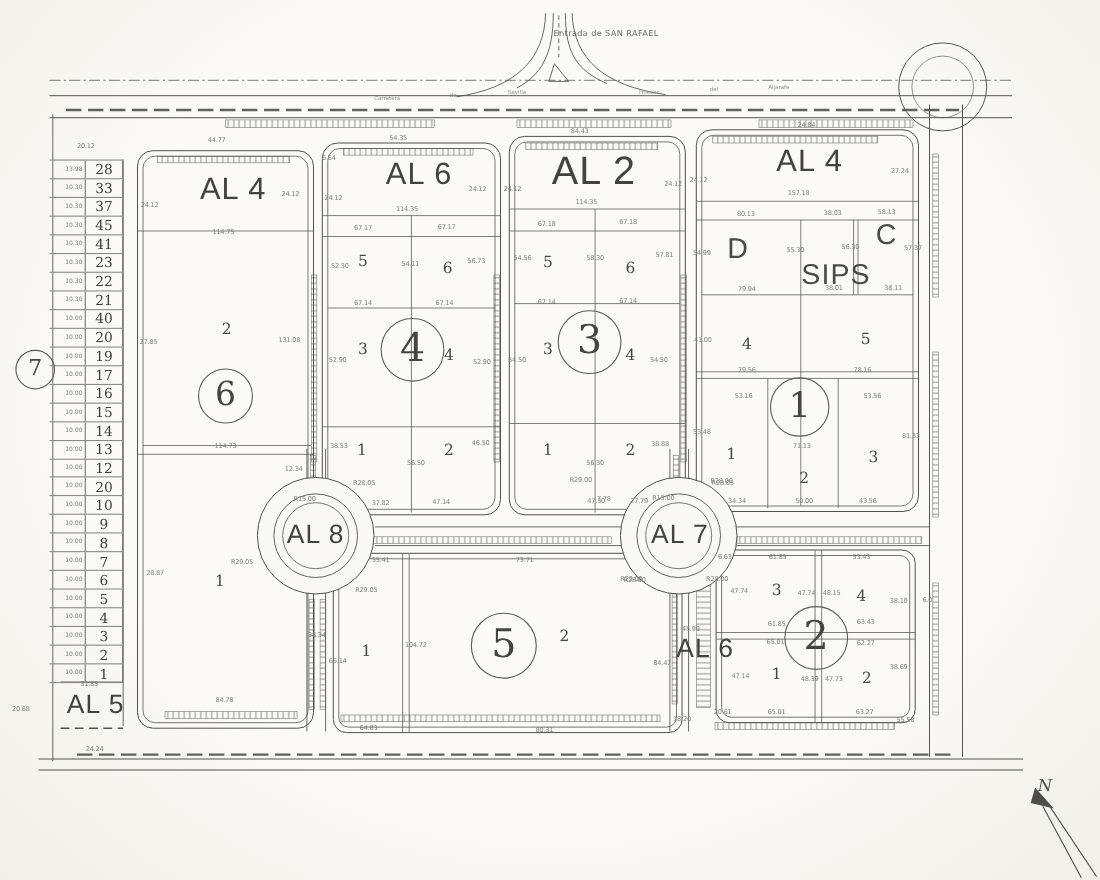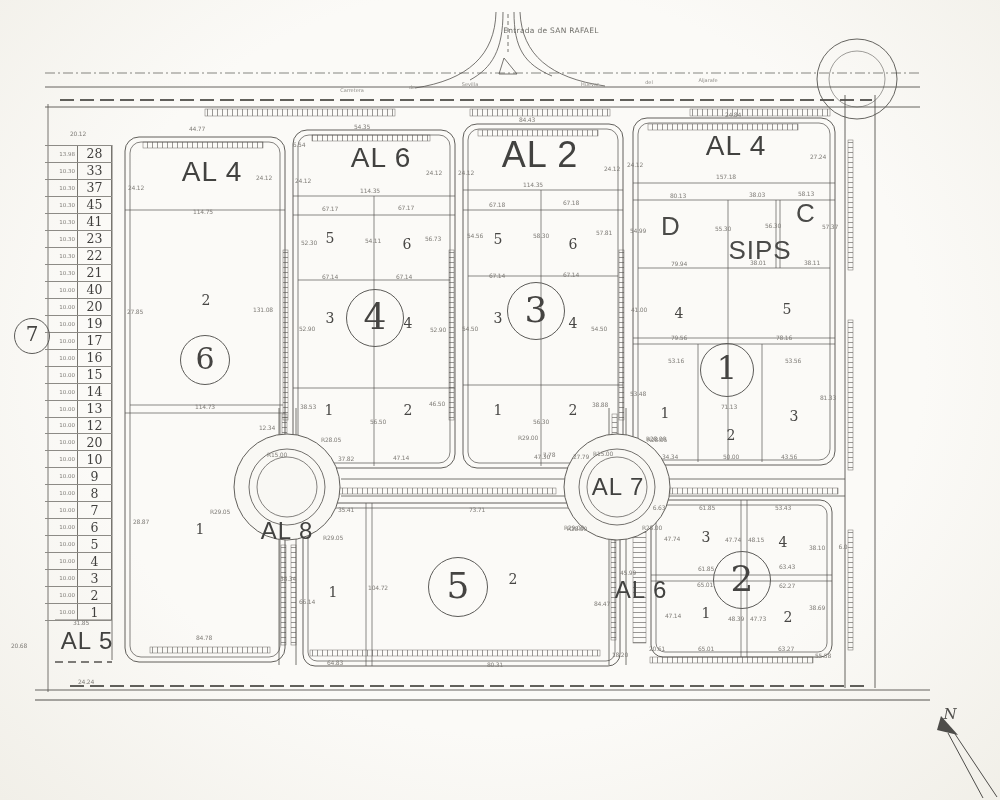--- a/index.html
+++ b/index.html
@@ -442,21 +442,21 @@
       <span class="lbl parcel" style="left: 333px; top: 592px;">1</span>
       <span class="lbl parcel" style="left: 513px; top: 579px;">2</span>
       <span class="lbl parcel" style="left: 706px; top: 537px;">3</span>
       <span class="lbl parcel" style="left: 783px; top: 542px;">4</span>
       <span class="lbl parcel" style="left: 706px; top: 613px;">1</span>
       <span class="lbl parcel" style="left: 788px; top: 617px;">2</span>
       <span class="lbl title" style="left: 212px; top: 172px; font-size: 28px;">AL 4</span>
       <span class="lbl title" style="left: 381px; top: 158px; font-size: 28px;">AL 6</span>
       <span class="lbl title" style="left: 540px; top: 155px; font-size: 36px;">AL 2</span>
       <span class="lbl title" style="left: 736px; top: 146px; font-size: 28px;">AL 4</span>
-      <span class="lbl title" style="left: 287px; top: 487px; font-size: 24px; margin-top: 44px;">AL 8</span>
+      <span class="lbl title" style="left: 287px; top: 487px; font-size: 24px;">AL 8</span>
       <span class="lbl title" style="left: 618px; top: 487px; font-size: 24px;">AL 7</span>
       <span class="lbl title" style="left: 641px; top: 590px; font-size: 24px;">AL 6</span>
       <span class="lbl title" style="left: 87px; top: 641px; font-size: 24px;">AL 5</span>
       <span class="lbl letter" style="left: 671px; top: 226px; font-size: 26px;">D</span>
       <span class="lbl letter" style="left: 806px; top: 213px; font-size: 26px;">C</span>
       <span class="lbl letter" style="left: 760px; top: 250px; font-size: 26px;">SIPS</span>
       <span class="lbl road" style="left: 352px; top: 90px;">Carretera</span>
       <span class="lbl road" style="left: 412px; top: 87px;">de</span>
       <span class="lbl road" style="left: 470px; top: 84px;">Sevilla</span>
       <span class="lbl road" style="left: 590px; top: 84px;">Huevar</span>

